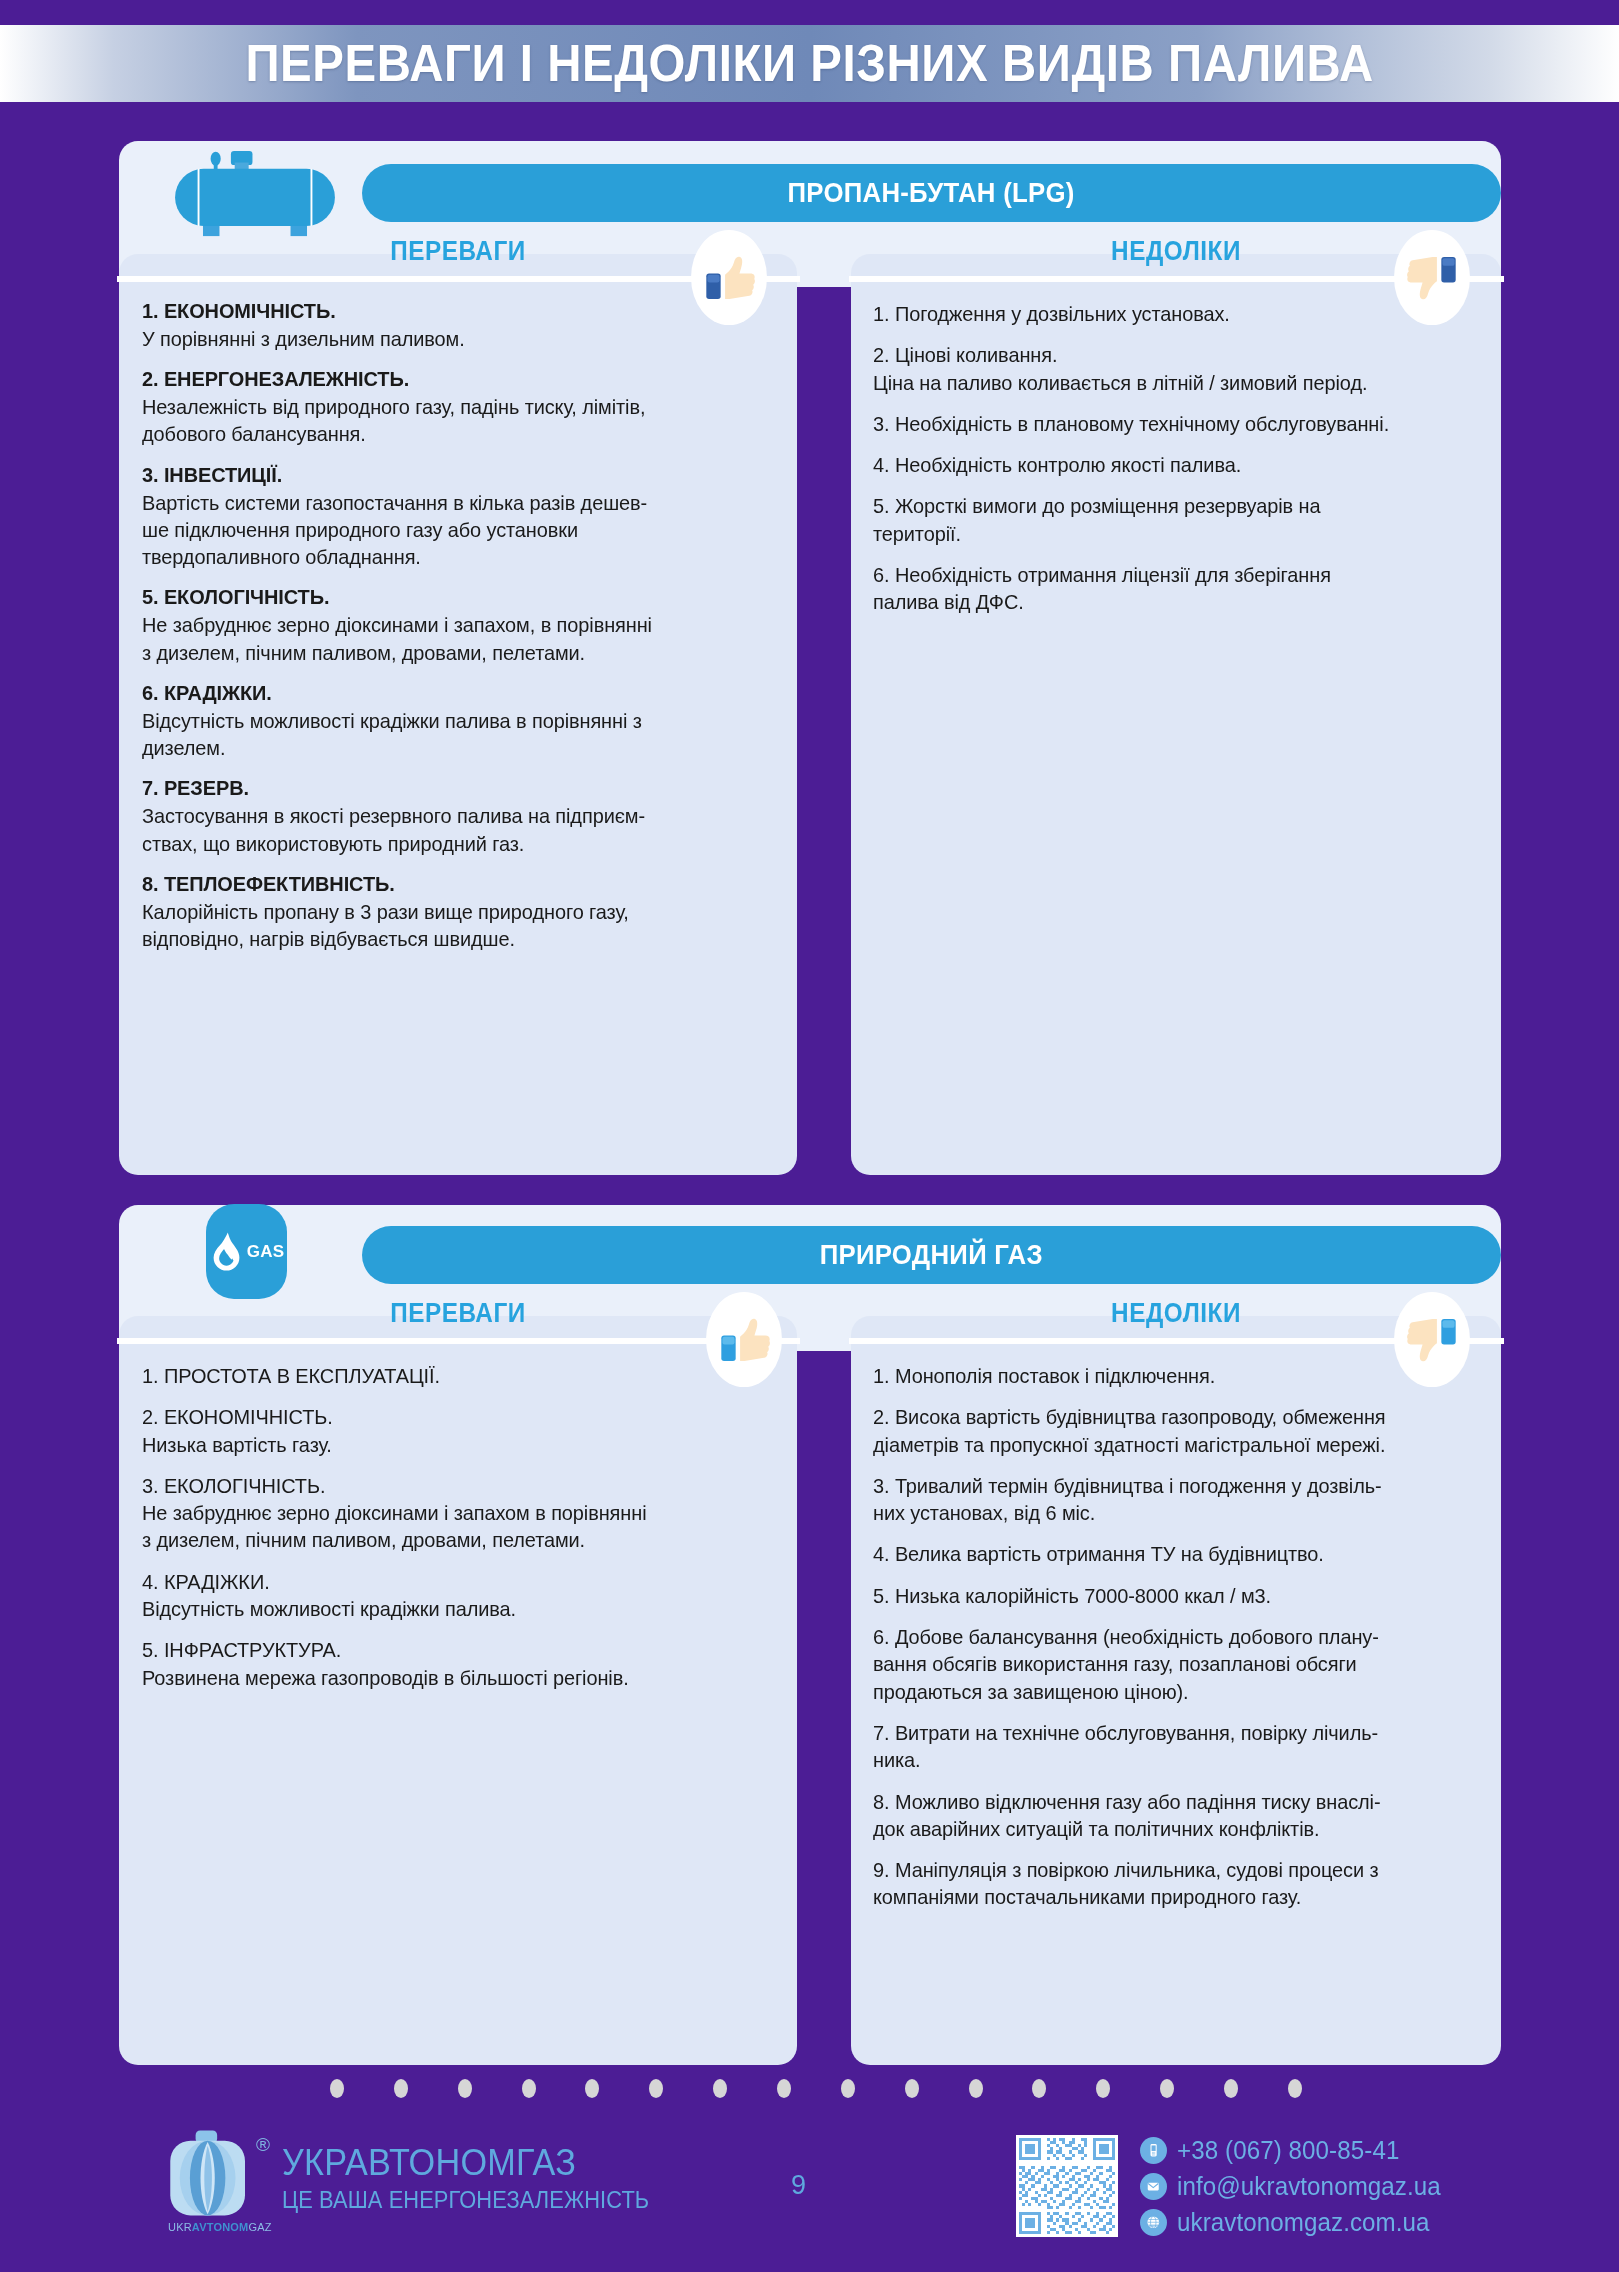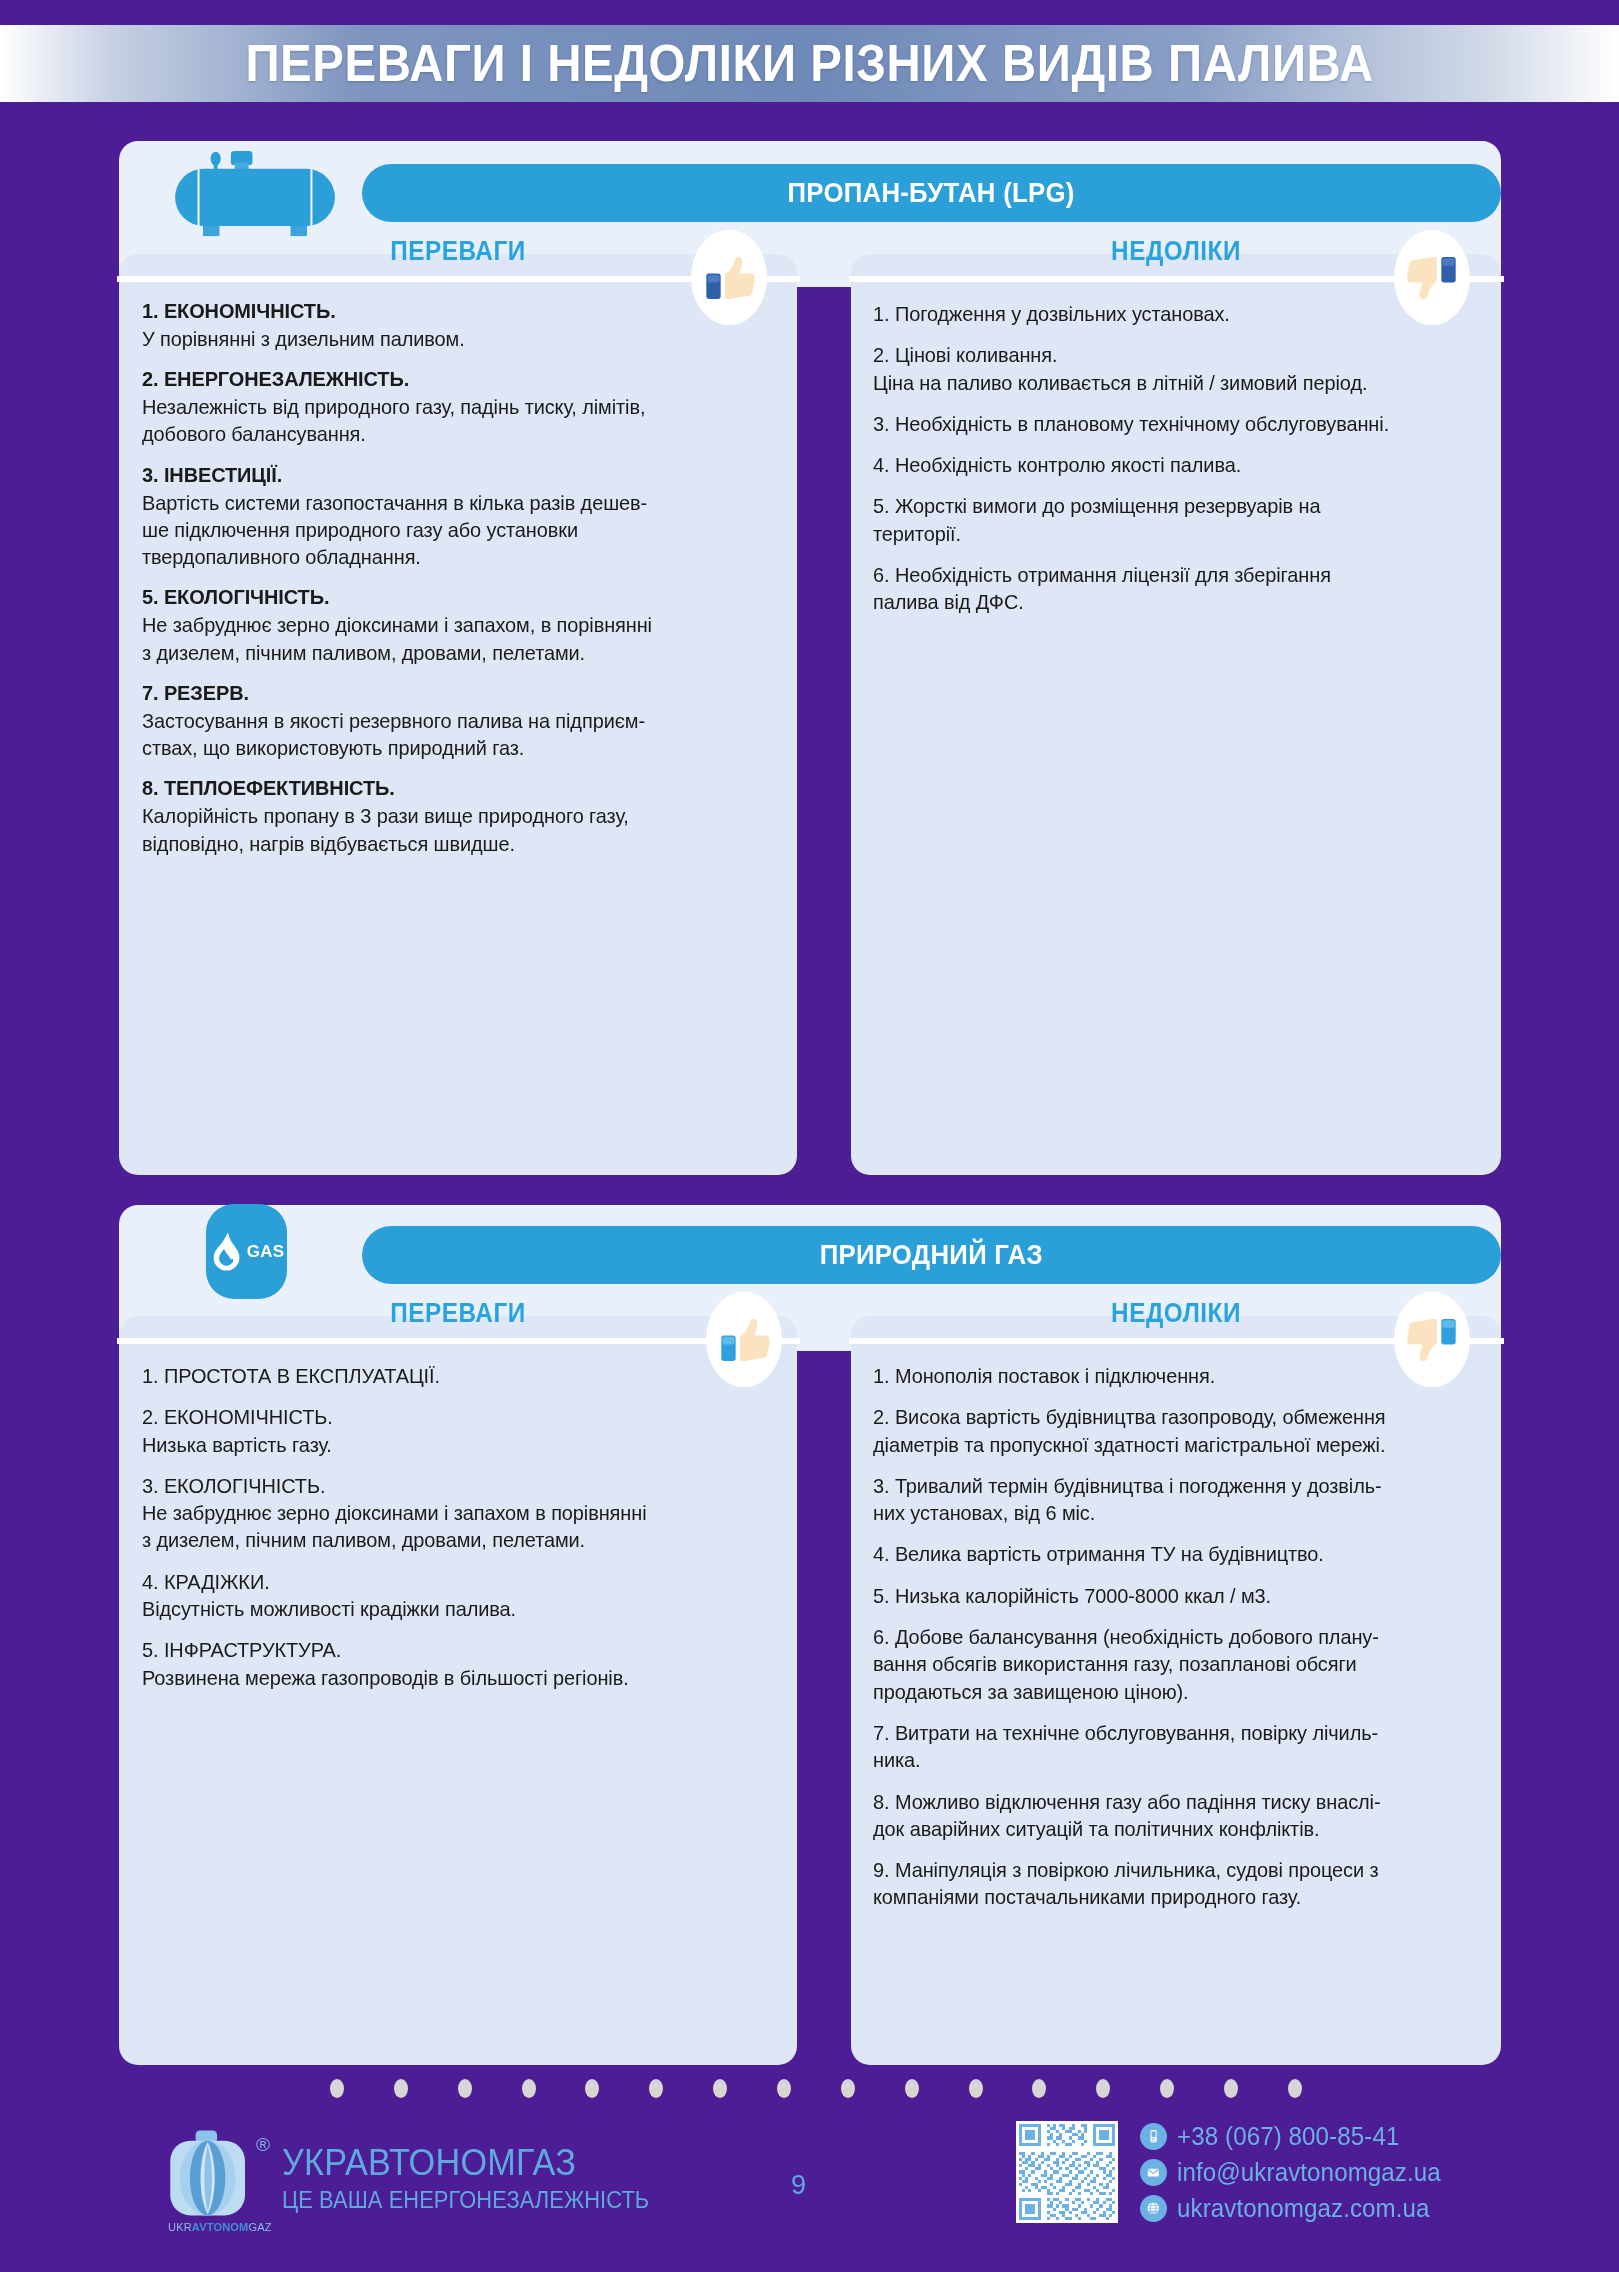--- a/index.html
+++ b/index.html
@@ -210,21 +210,21 @@
   .brand-slogan {
     color: #5fa9de; font-size: 23px; margin-top: 2.5px;
     letter-spacing: 0.1px; transform: scaleX(0.95); transform-origin: left center;
   }
 
   .page-number {
     position: absolute; left: 791px; top: 56px;
     color: #5fa9de; font-size: 27px;
   }
 
-  .contact { position: absolute; left: 1016px; top: 4px; display: flex; align-items: center; }
+  .contact { position: absolute; left: 1016px; top: 18px; display: flex; align-items: center; }
   .qr { width: 102px; height: 102px; }
   .contact-lines { margin-left: 21.6px; }
   .contact-row { display: flex; align-items: center; height: 36px; }
   .contact-icon {
     width: 27px; height: 27px; border-radius: 50%;
     background: #6cb0e4; display: flex; align-items: center; justify-content: center;
     flex: 0 0 auto;
   }
   .contact-text {
     margin-left: 10.2px; color: #6cb0e4; font-size: 25.4px;
@@ -277,20 +277,25 @@
       <div class="item">
         <div class="item-heading">3. ІНВЕСТИЦІЇ.</div>
         <div class="item-body">Вартість системи газопостачання в кілька разів дешев-
 ше підключення природного газу або установки
 твердопаливного обладнання.</div>
       </div>
       <div class="item">
         <div class="item-heading">5. ЕКОЛОГІЧНІСТЬ.</div>
         <div class="item-body">Не забруднює зерно діоксинами і запахом, в порівнянні
 з дизелем, пічним паливом, дровами, пелетами.</div>
+      </div>
+      <div class="item">
+        <div class="item-heading">6. КРАДІЖКИ.</div>
+        <div class="item-body">Відсутність можливості крадіжки палива в порівнянні з
+дизелем.</div>
       </div>
       <div class="item">
         <div class="item-heading">7. РЕЗЕРВ.</div>
         <div class="item-body">Застосування в якості резервного палива на підприєм-
 ствах, що використовують природний газ.</div>
       </div>
       <div class="item">
         <div class="item-heading">8. ТЕПЛОЕФЕКТИВНІСТЬ.</div>
         <div class="item-body">Калорійність пропану в 3 рази вище природного газу,
 відповідно, нагрів відбувається швидше.</div>

